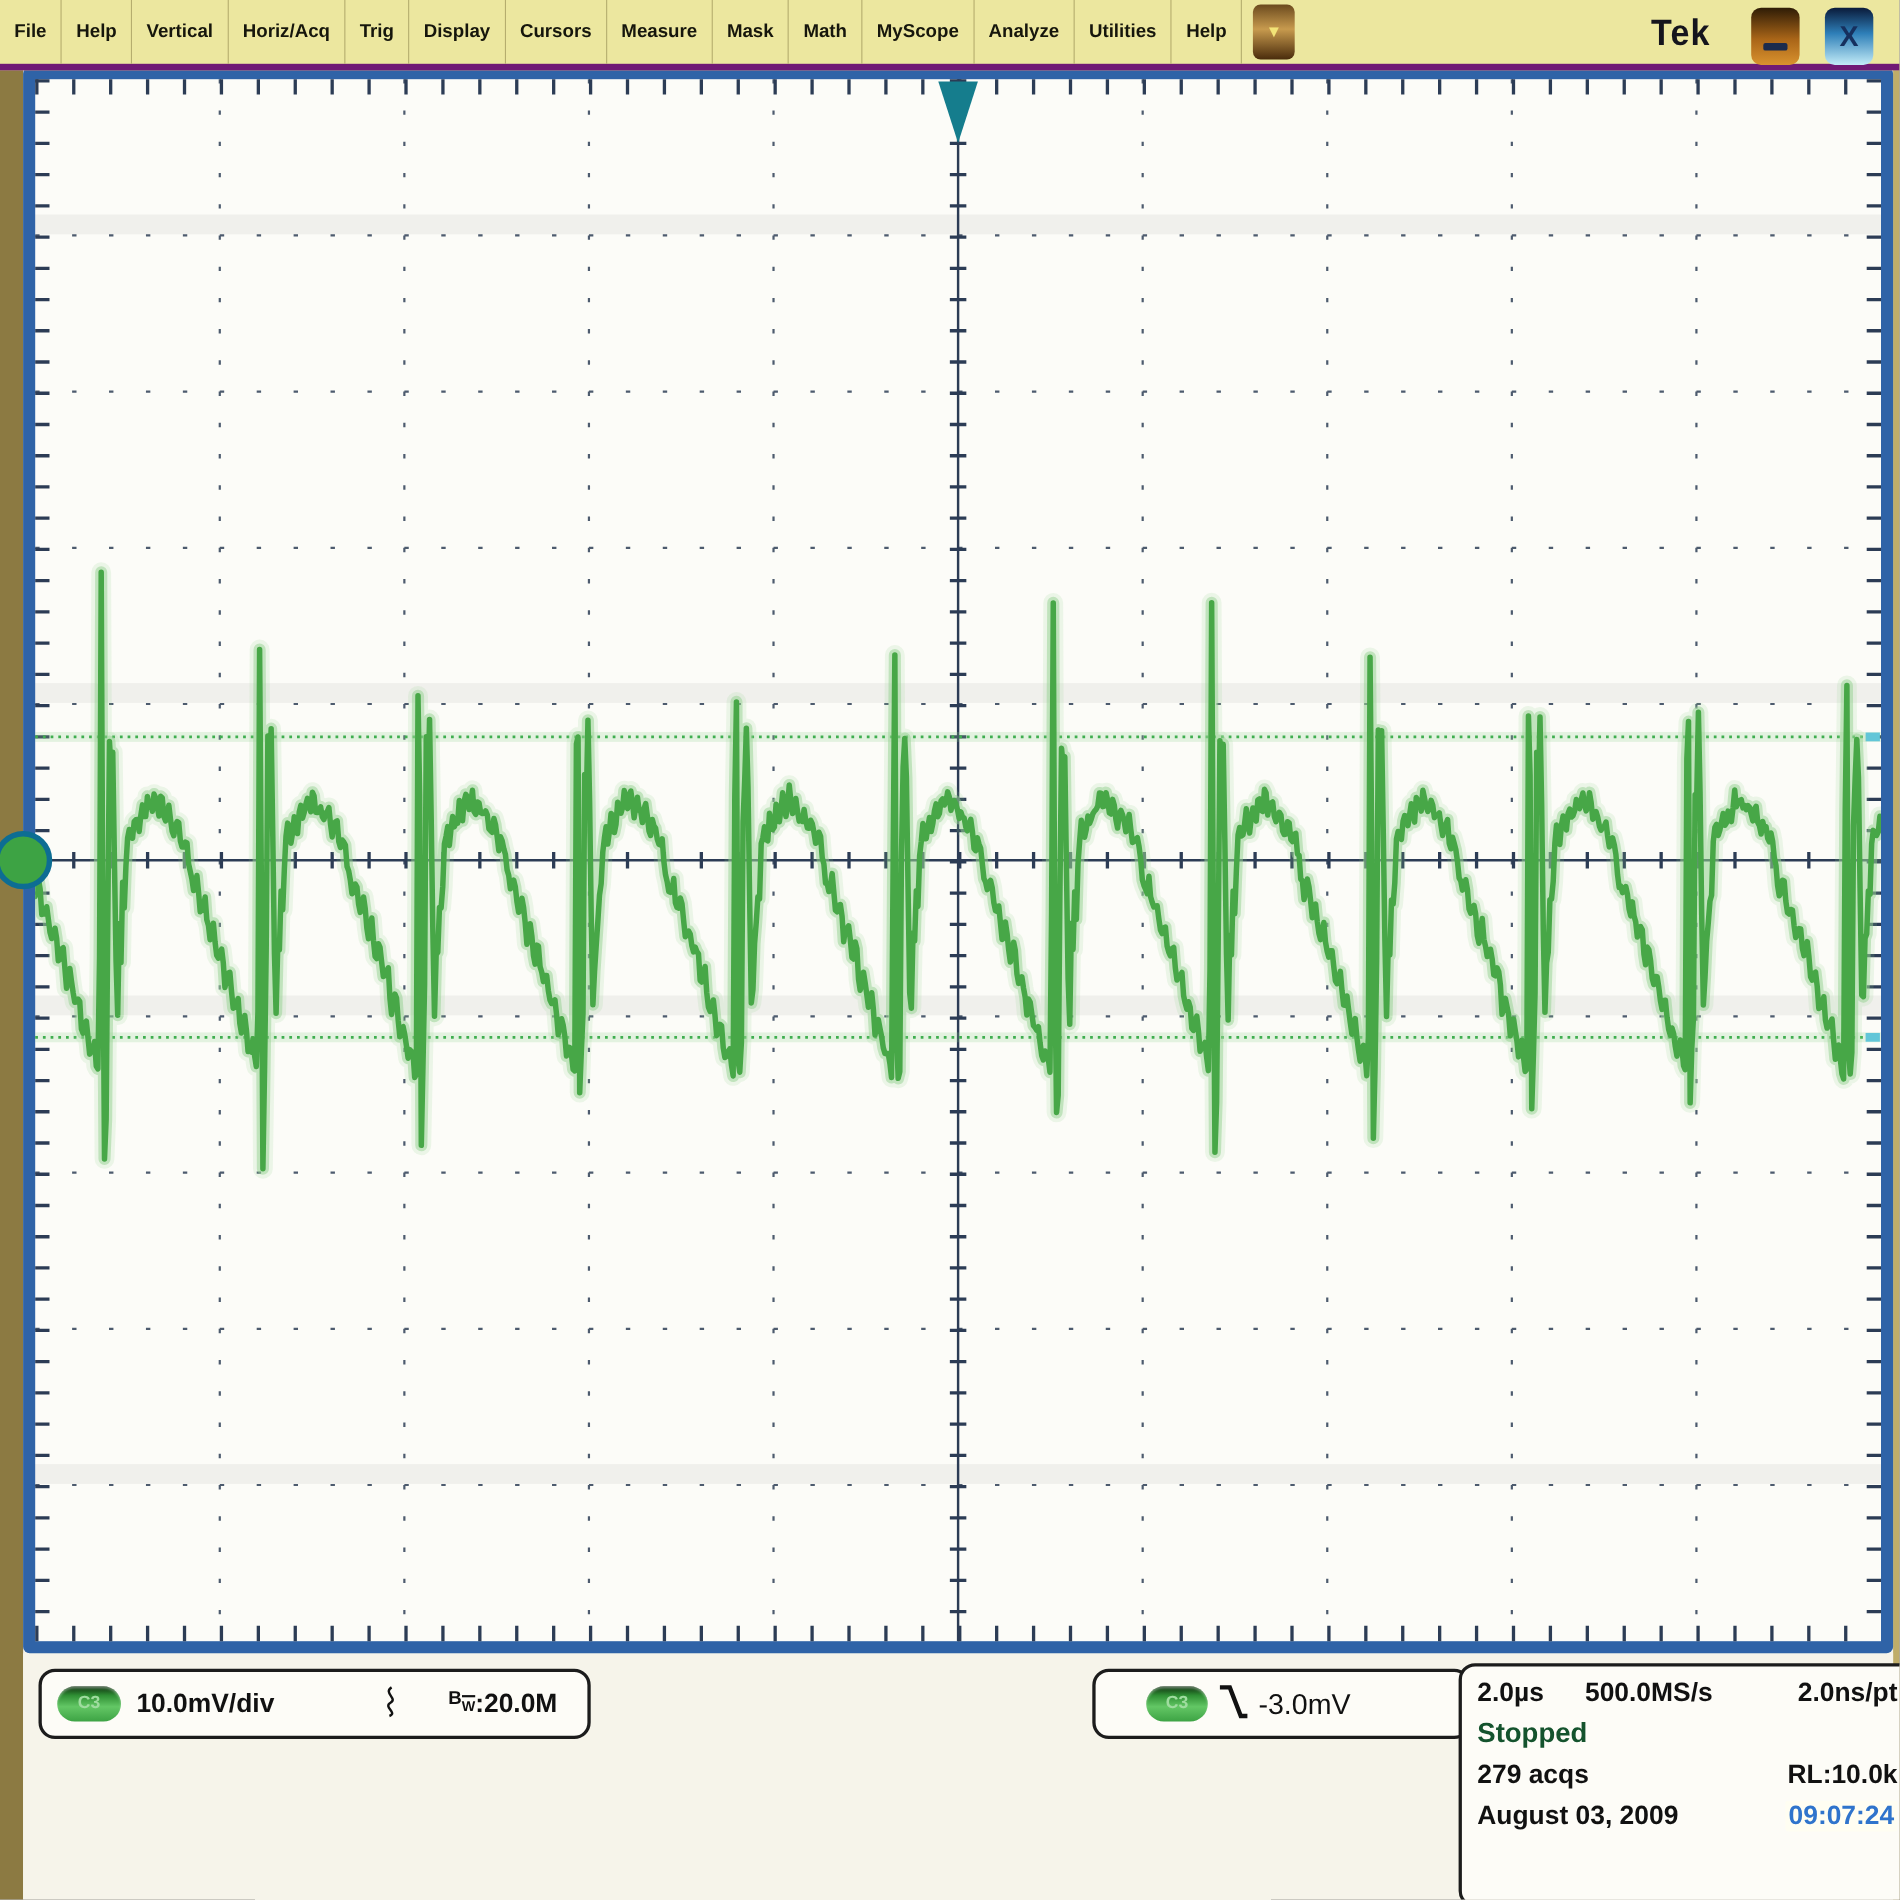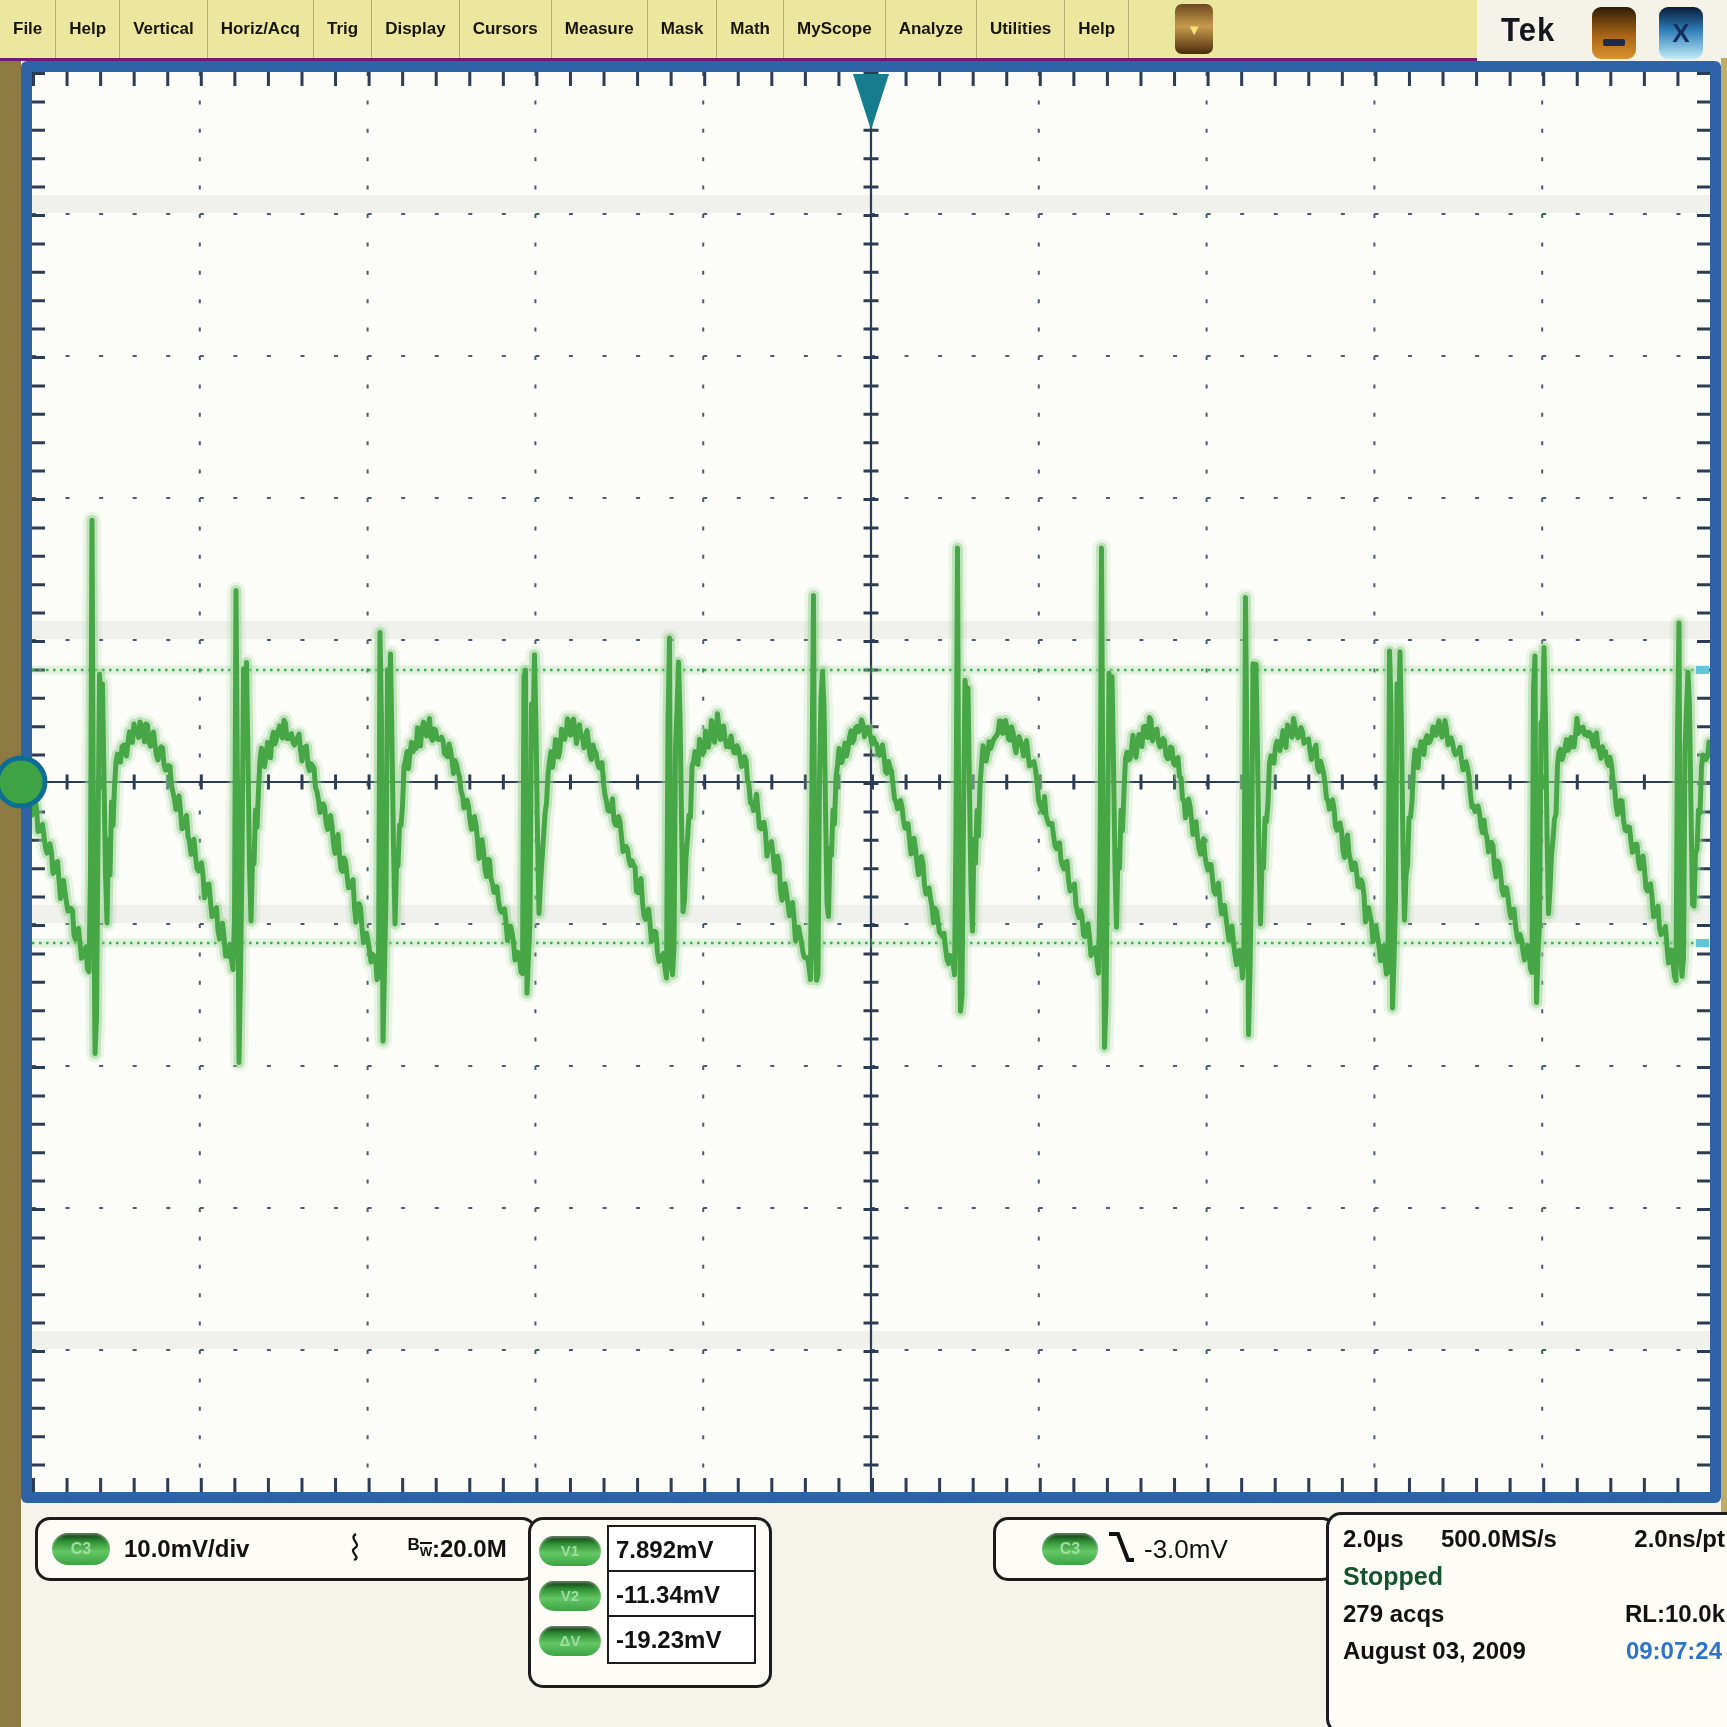--- a/index.html
+++ b/index.html
@@ -1,20 +1,20 @@
 <!DOCTYPE html>
 <html><head>
 <meta charset="utf-8">
 <style>
   html,body{margin:0;padding:0;background:#555;}
   .screen{position:relative;width:1727px;height:1727px;overflow:hidden;
           font-family:"Liberation Sans",sans-serif;background:#f5f3e9;}
   
-  .menubar{position:absolute;left:0;top:0;width:1477px;height:58px;background:#ece79f;
-           border-bottom:3px solid #701a75;display:flex;align-items:stretch;z-index:3;gap:36px;}
+  .menubar{position:absolute;left:0;top:0;width:1727px;height:58px;background:#ece79f;
+           border-bottom:6px solid #701a75;display:flex;align-items:stretch;z-index:3;}
   .menu-items{display:flex;align-items:stretch;}
   .menu-item{display:flex;align-items:center;padding:0 13px;font-size:17px;font-weight:600;
              color:#16160c;border-right:1px solid #b5ad6e;white-space:nowrap;cursor:default;}
   .menu-dd{width:38px;height:50px;margin:4px 0 0 10px;border-radius:7px;
            background:linear-gradient(180deg,#6b4a1e 0%,#c79a4e 45%,#4a2c0c 100%);
            display:flex;align-items:center;justify-content:center;}
   .menu-dd span{color:#f2e377;font-size:15px;}
   .tek-logo{position:absolute;left:1501px;top:12px;font-size:31px;font-weight:bold;
             color:#15151d;letter-spacing:1px;transform:scaleY(1.08);}
   .win-btn{position:absolute;top:7px;width:44px;height:52px;border-radius:9px;
@@ -148,34 +148,20 @@
           <path d="M9,2 C1,7 15,12 8,16 C1,20 15,25 7,28" fill="none" stroke="#111" stroke-width="2.2"></path>
         </svg>
     </span>
     <span class="bw">
       <span class="b">B</span>
         <span class="w">W</span>
         <span>:20.0M</span>
     </span>
   </div>
 
-  <div class="rbox box-cur" id="cursor-box">
-      <div class="cur-row">
-        <span class="pill">V1</span>
-        <div class="cur-val">7.892mV</div>
-      </div>
-      <div class="cur-row">
-        <span class="pill">V2</span>
-        <div class="cur-val">-11.34mV</div>
-      </div>
-      <div class="cur-row">
-        <span class="pill">ΔV</span>
-        <div class="cur-val">-19.23mV</div>
-      </div>
-    </div>
 
   <div class="rbox box-trig">
     <span class="pill">C3</span>
     <span style="margin-left:8px;">
       <svg width="30" height="36" viewBox="0 0 30 36">
           <path d="M3,5 H12 L22,31 H28" fill="none" stroke="#111" stroke-width="4"></path>
         </svg>
     </span>
     <span class="trig-level">-3.0mV</span>
   </div>

